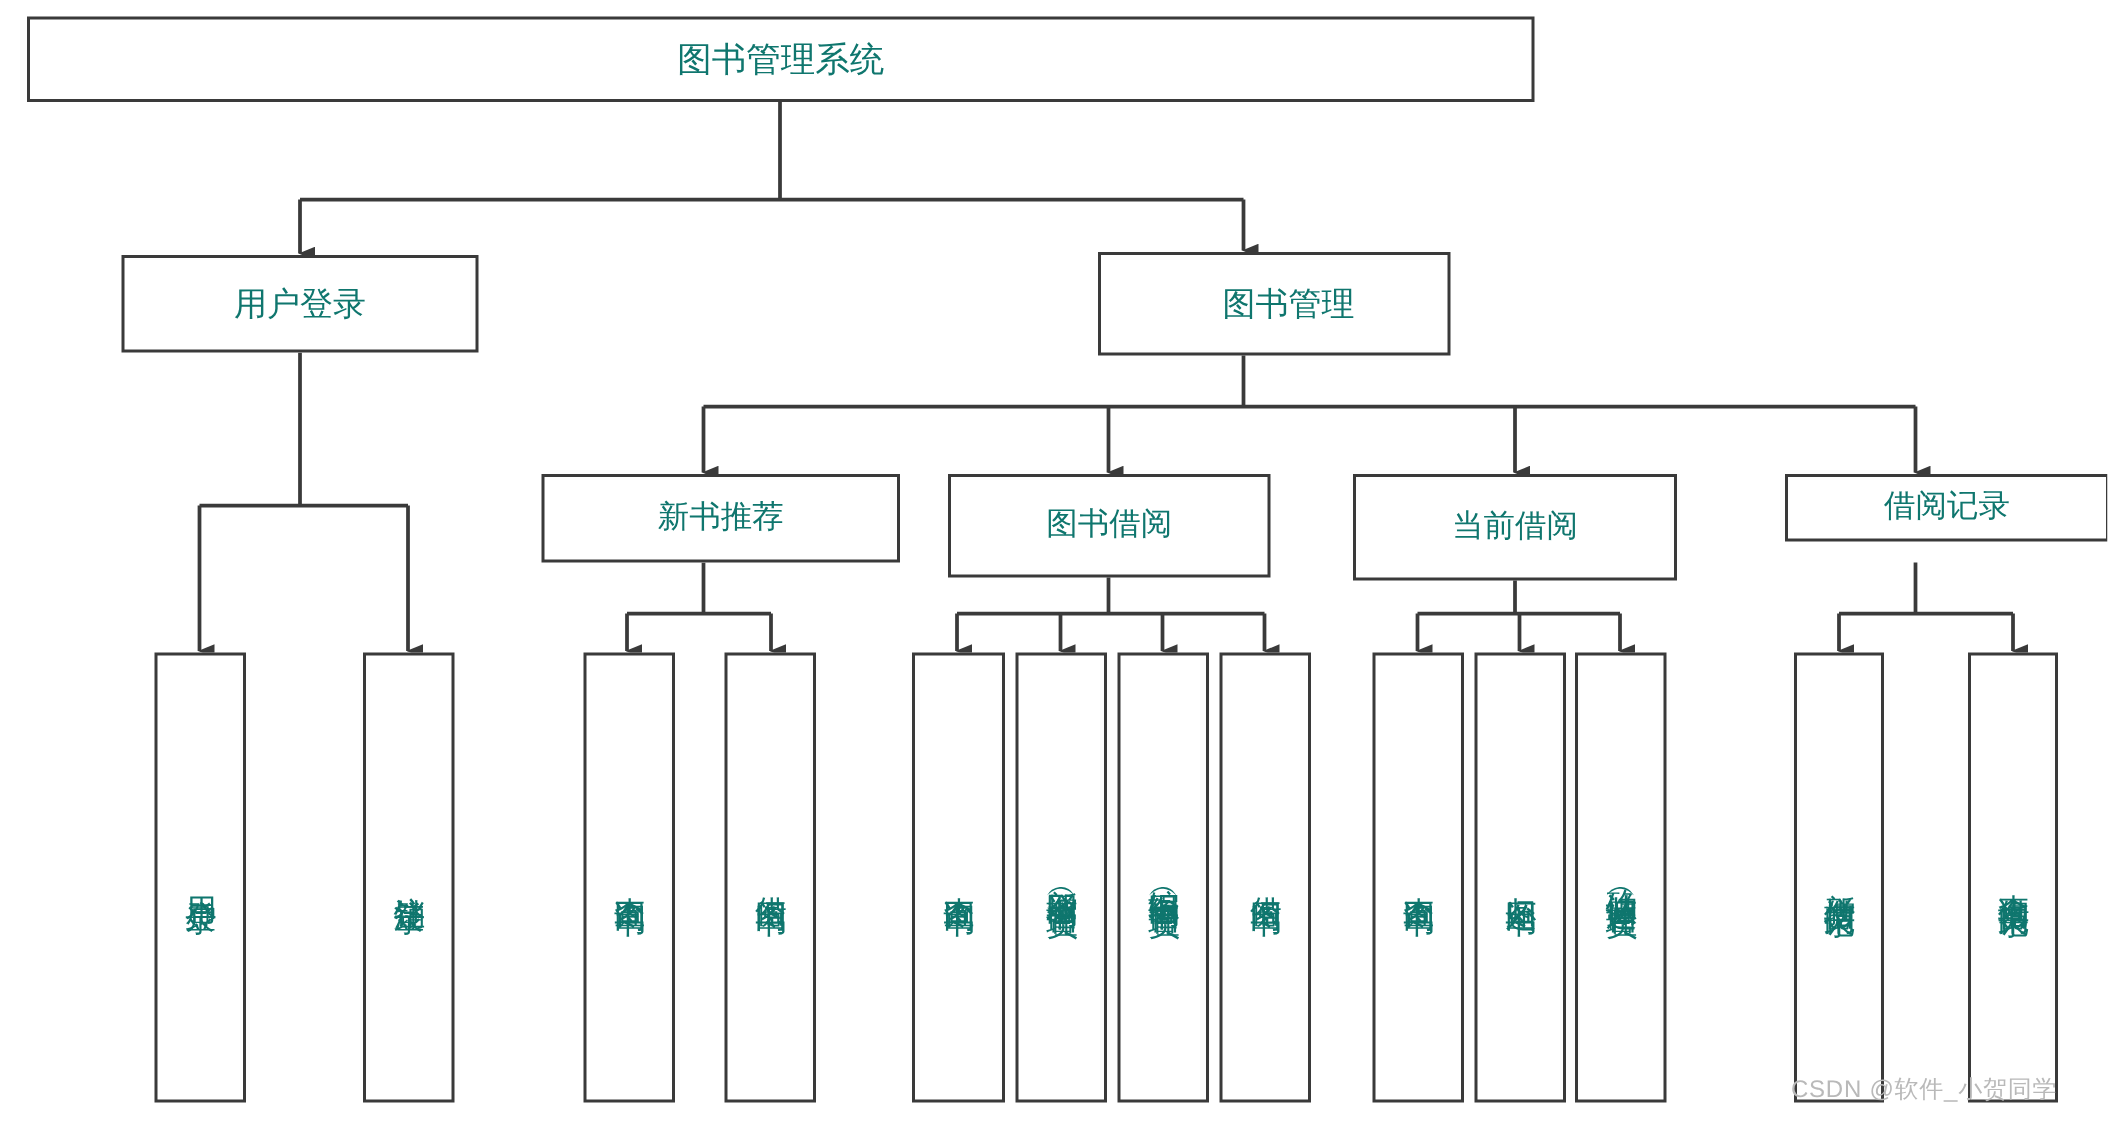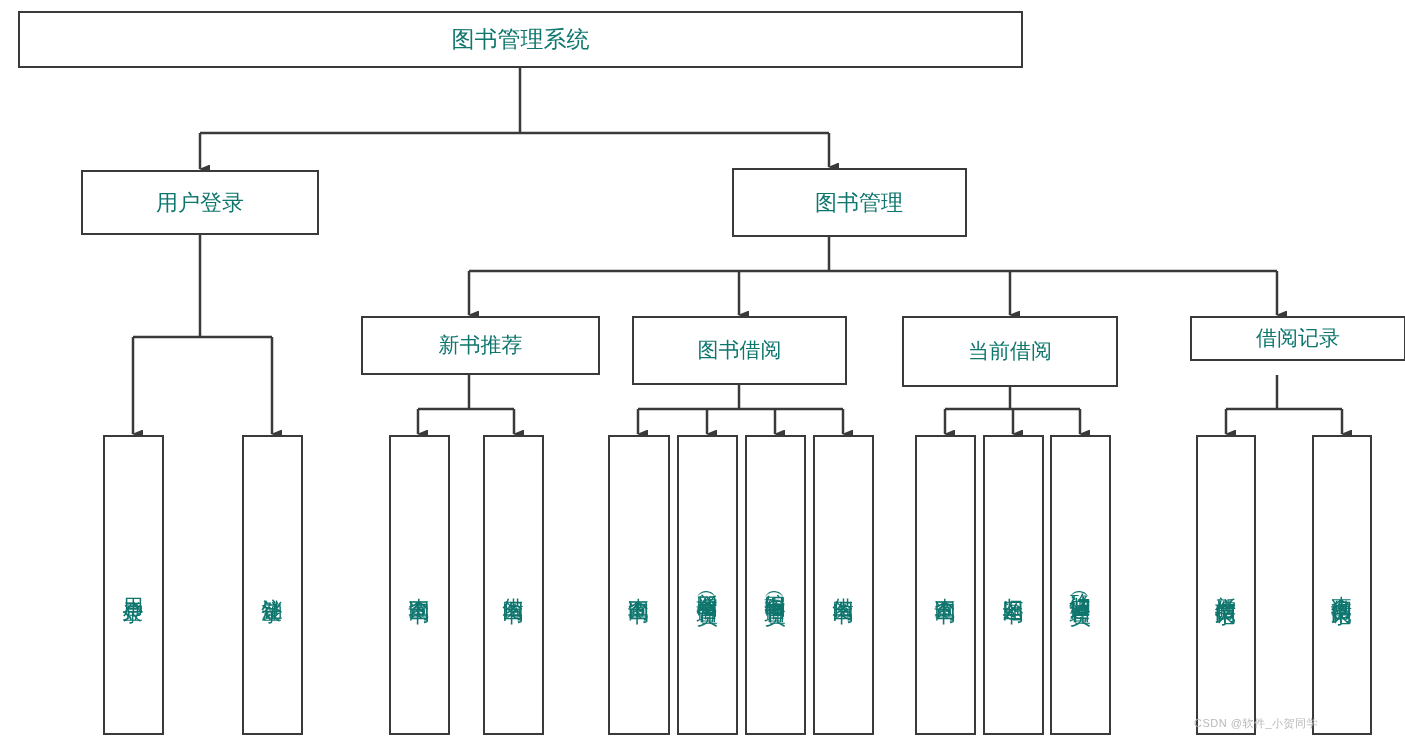--- a/index.html
+++ b/index.html
@@ -50,21 +50,21 @@
   .node-leaf .node-label {
     font-size: 21px;
     writing-mode: vertical-rl;
     text-orientation: upright;
     letter-spacing: 2px;
     line-height: 1.0;
   }
   .watermark {
     position: absolute;
     color: #b9b9b9;
-    font-size: 11px;
+    font-size: 16px;
     font-family: "Liberation Sans", "DejaVu Sans", sans-serif;
     white-space: nowrap;
     user-select: none;
     letter-spacing: 0.5px;
   }
 </style>
 </head>
 <body>
 
 <div id="diagram-root">

